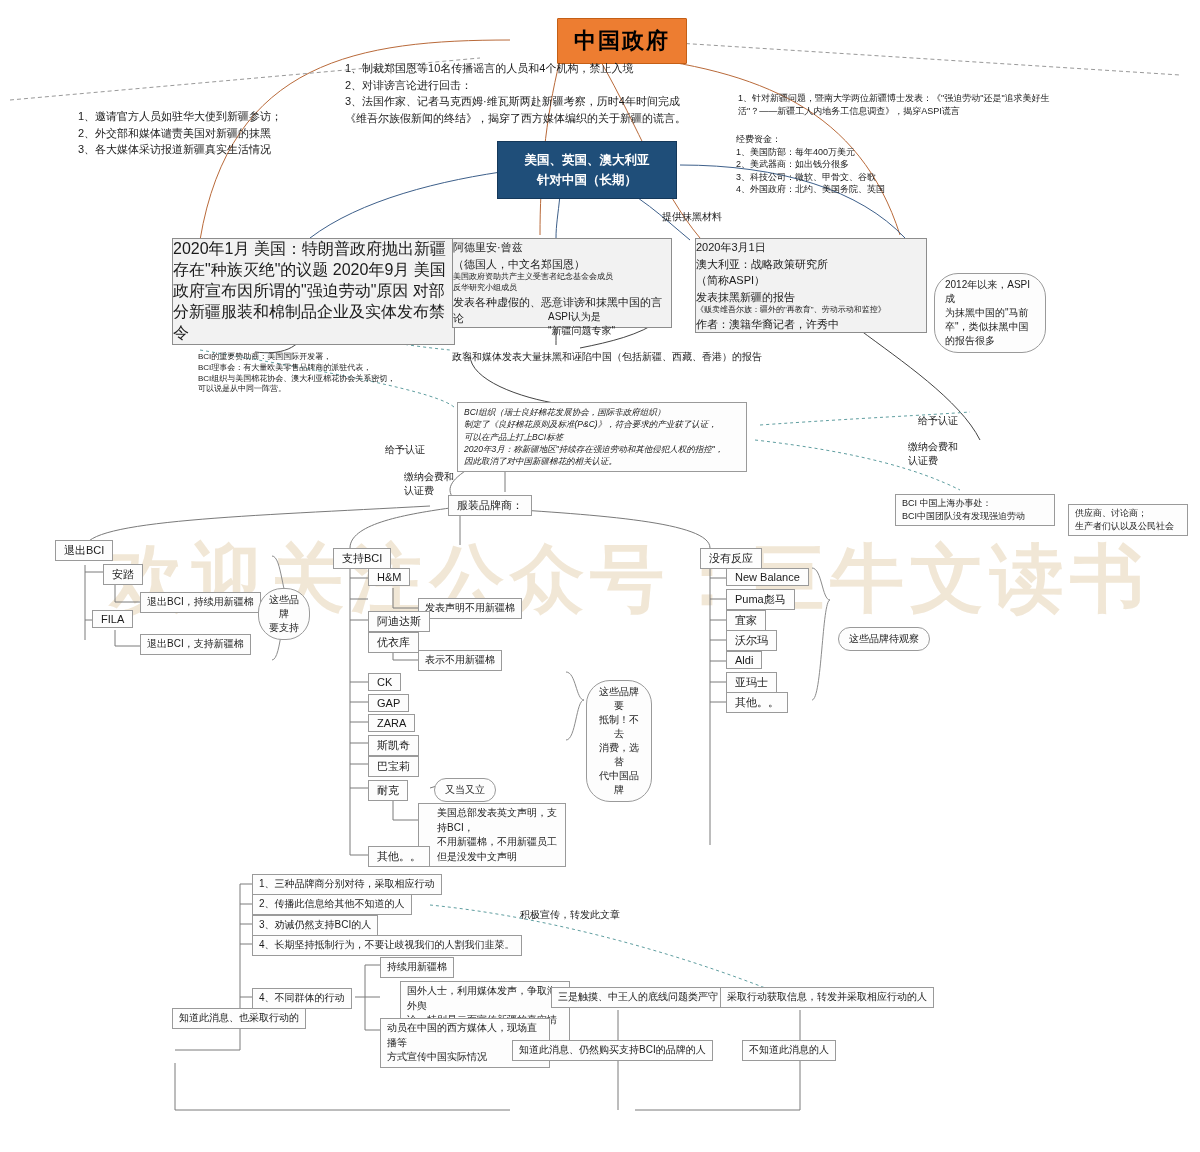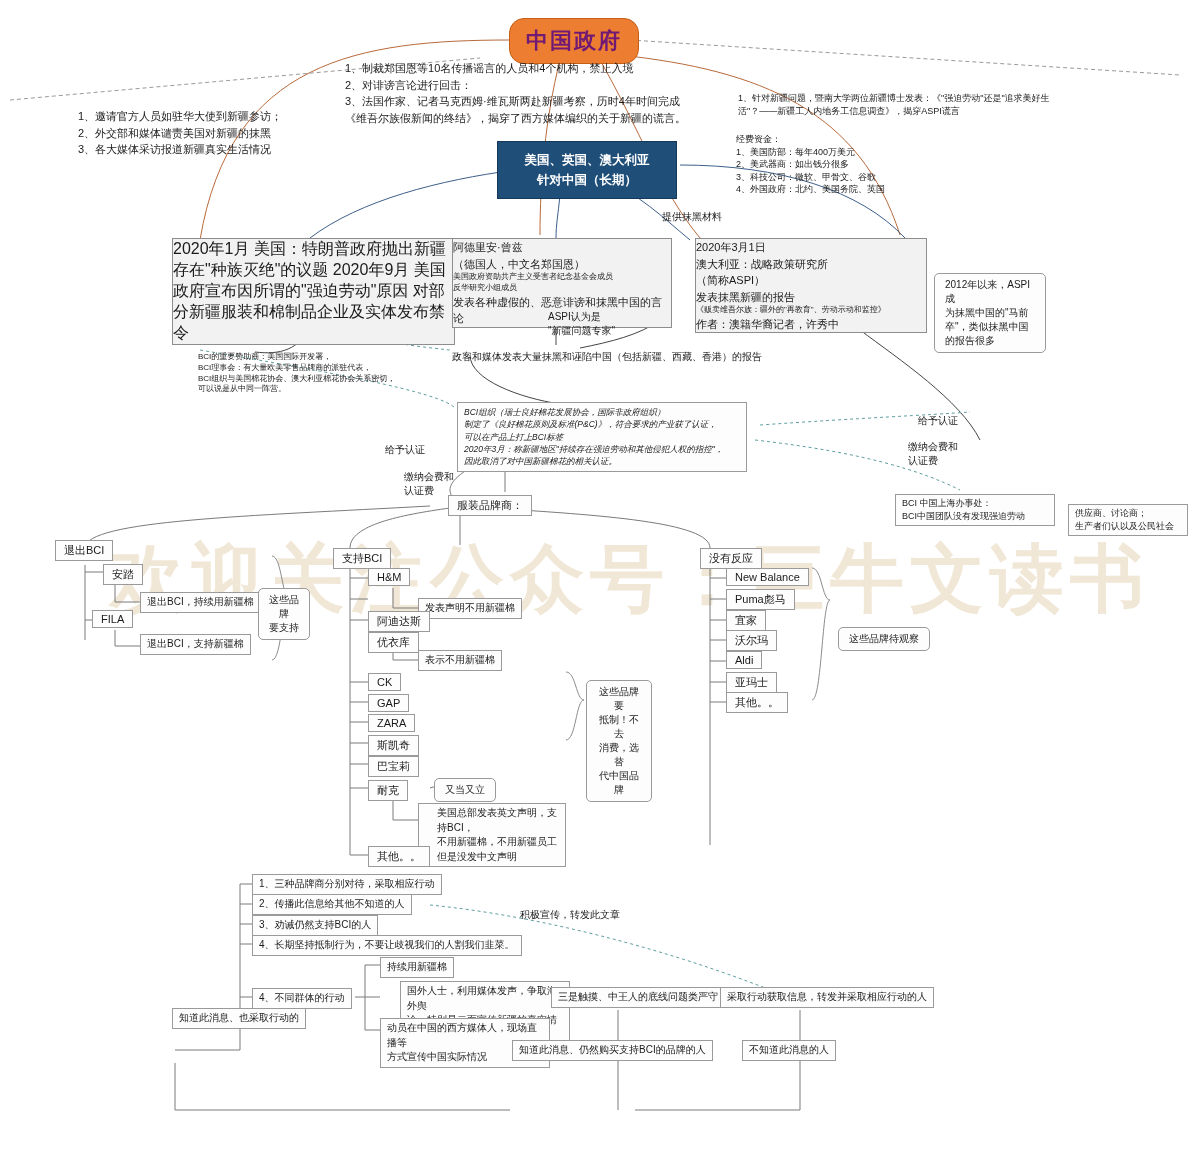--- a/index.html
+++ b/index.html
@@ -30,21 +30,21 @@
     border:1px solid #9a9a9a;
     padding:3px 6px;
     font-size:11px;
     line-height:1.45;
     white-space:pre-line;
     color:#1a1a1a;
   }
   .gray{background:#f2f2f2;border:1px solid #8d8d8d;}
   .pillbox{
     border:1px solid #9a9a9a;
-    border-radius:5px;
+    border-radius:24px;
     background:#fdfdfd;
     padding:4px 10px;
     font-size:10px;
     line-height:1.4;
     white-space:pre-line;
     text-align:center;
   }
   .plain{
     font-size:11px;
     line-height:1.5;
@@ -55,27 +55,28 @@
   .mini{font-size:8px;line-height:1.35;}
   .label{
     font-size:10px;
     color:#1a1a1a;
     white-space:pre-line;
     line-height:1.4;
   }
   .gov{
     background:#ed7d31;
     border:1px solid #c45f16;
-    color:#701a75;
+    color:#000000;
     font-size:22px;
     font-weight:700;
     letter-spacing:2px;
     text-align:center;
     padding:7px 16px;
-    border-radius:15px;
+    border-radius:1px;
+    margin-left:48px;
   }
   .people{
     background:#ffc000;
     border:1px solid #d39b00;
     color:#c00000;
     font-size:21px;
     font-weight:700;
     letter-spacing:2px;
     text-align:center;
     padding:7px 16px;

